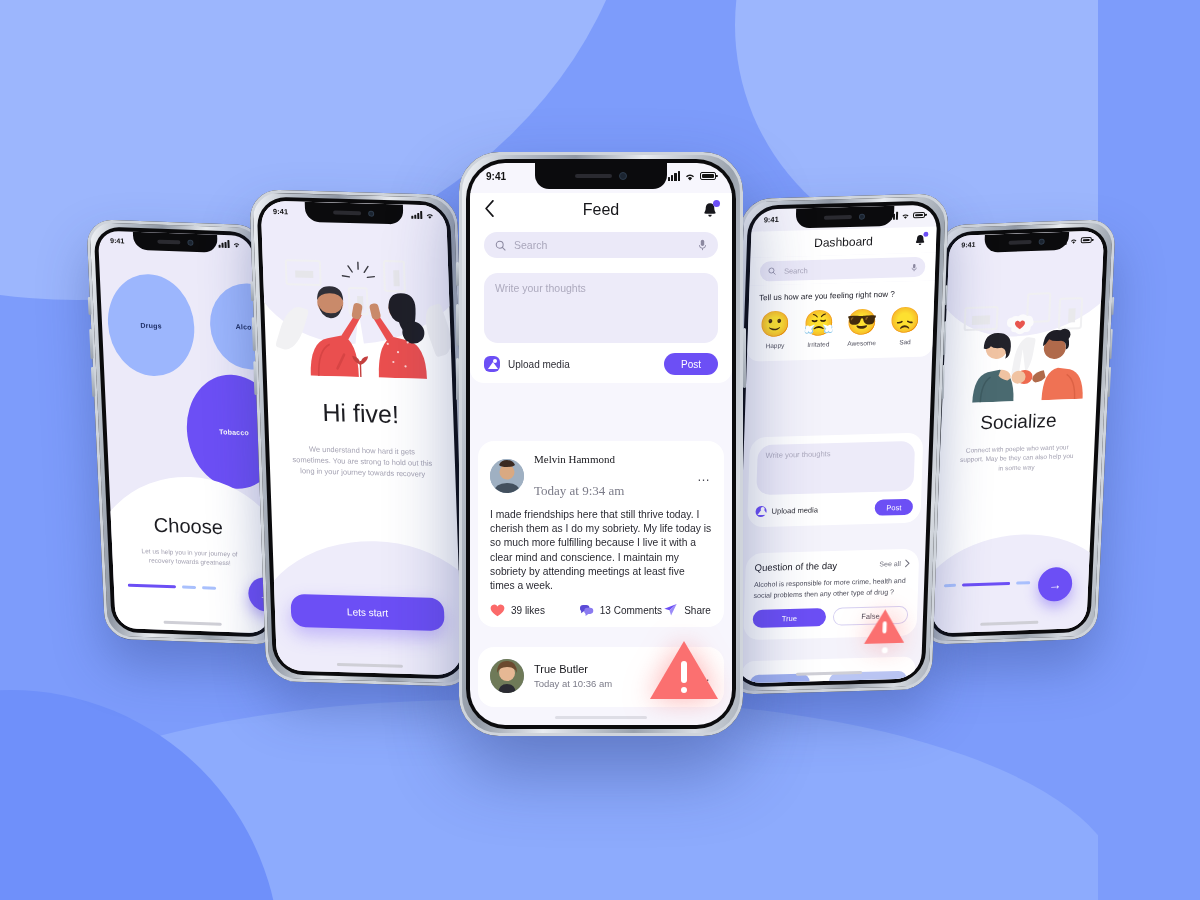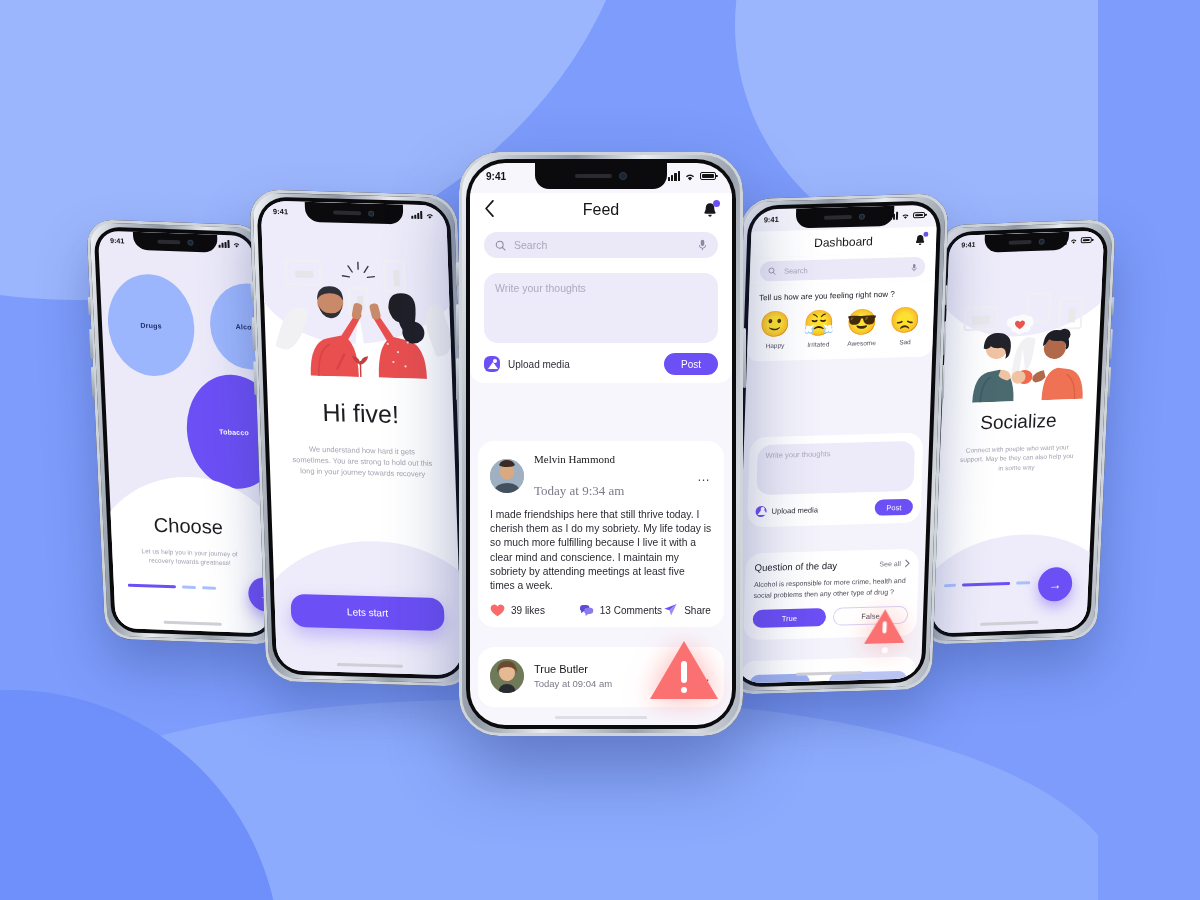--- a/index.html
+++ b/index.html
@@ -544,21 +544,21 @@
             <span class="avatar" style="width:34px;height:34px;">
               <svg width="34" height="34" viewBox="0 0 34 34">
                 <rect width="34" height="34" fill="#6f7a58"></rect>
                 <circle cx="17" cy="14" r="8" fill="#e6b894"></circle>
                 <path d="M7 14q0-12 10-12t10 12q-2-6-10-6T7 14z" fill="#6b4a2f"></path>
                 <path d="M8 34q1-9 9-9t9 9z" fill="#2b2b33"></path>
               </svg>
             </span>
             <span style="margin-left:10px;flex:1;">
               <span class="post-name" style="display:block;font-size:11px;">True Butler</span>
-              <span class="post-time" style="display:block;font-size:9.5px;margin-top:3px;">Today at 09:04 am</span>
+              <span class="post-time" style="display:block;font-size:9.5px;margin-top:3px;">Today at 10:36 am</span>
             </span>
             <span class="dots3" style="font-size:13px;">…</span>
           </div>
         </div>
 
         <div class="warn-tri" style="right:14px;top:478px;">
             <span></span>
           </div>
 
         <div class="home-ind" style="width:92px;background:#dedee6;"></div>

